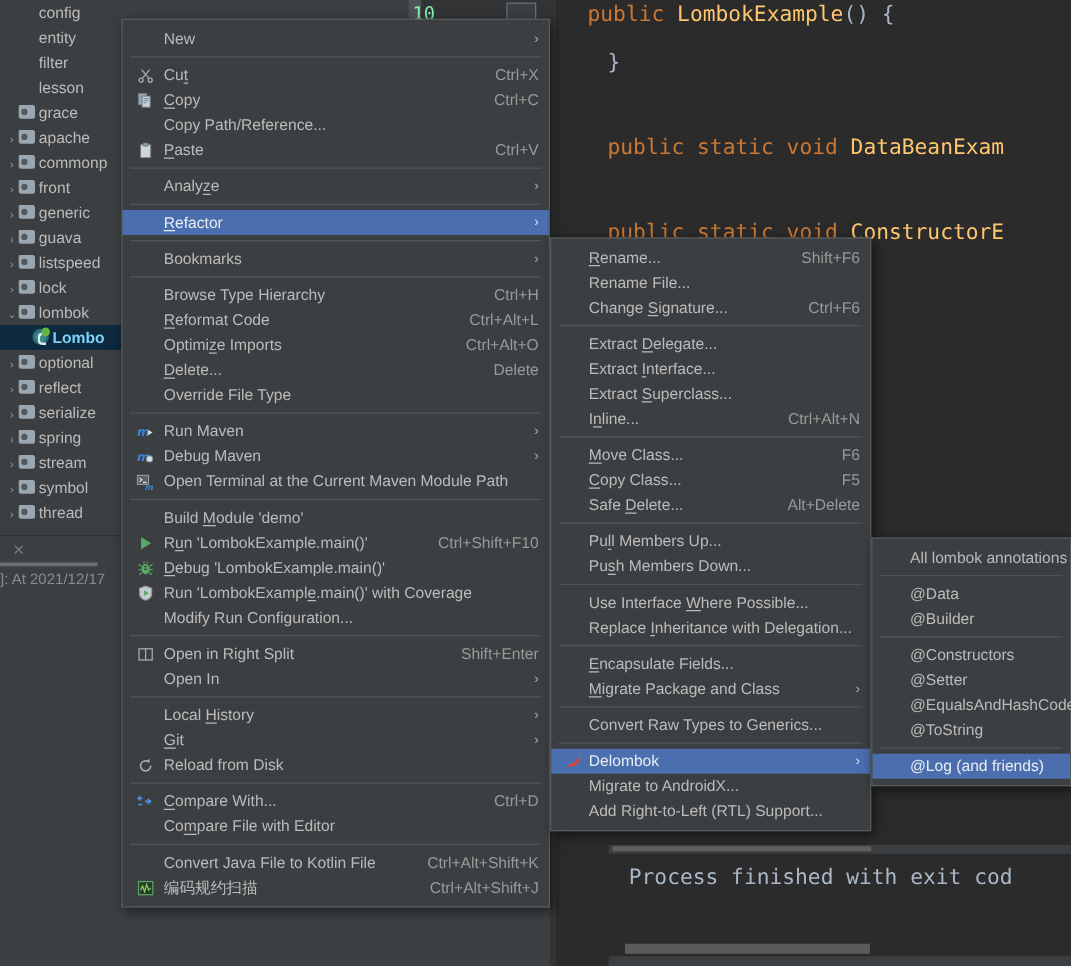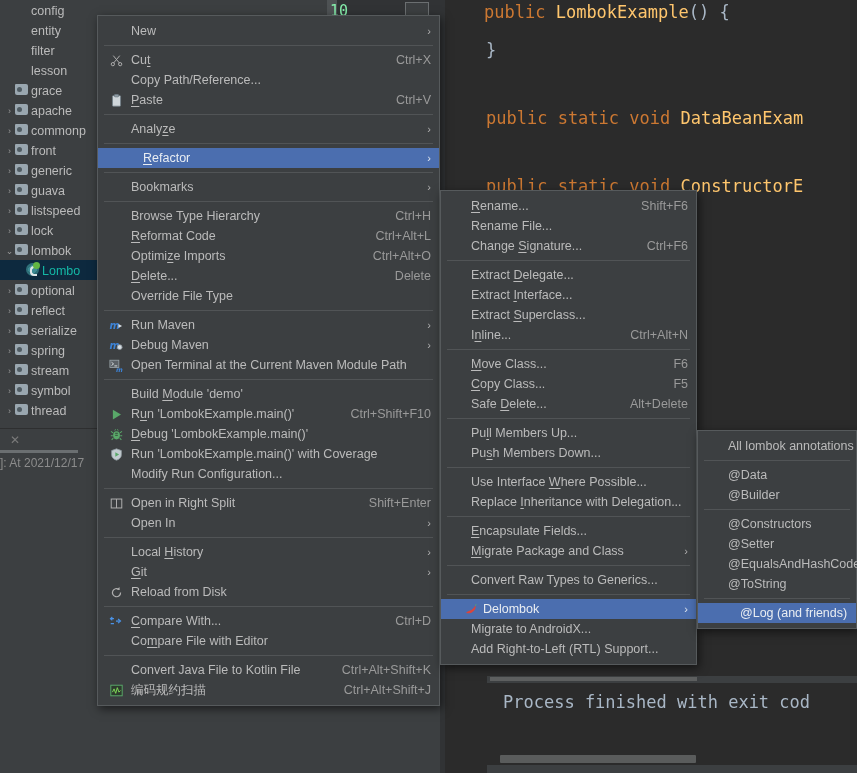--- a/index.html
+++ b/index.html
@@ -64,21 +64,21 @@
   
   .sidebar {
     position: absolute; left: 0; top: 0; width: 97px; height: 549px;
     background: #3c3f41; overflow: hidden;
   }
   .tree-row {
     position: relative; height: 20px; line-height: 20px;
     font-size: 12.5px; color: #bbbbbb; white-space: nowrap;
     padding-left: 4px;
   }
-  .tree-row.sel { background: #0d293e; color: #14b8a6; }
+  .tree-row.sel { background: #0d293e; color: #7dd3fc; font-weight: bold; }
   .tree-row .arrow {
     display: inline-block; width: 11px; text-align: center;
     color: #9a9a9a; font-size: 9px; vertical-align: middle;
   }
   .tree-row .indent { display: inline-block; width: 11px; }
   .tree-row .ficon {
     display: inline-block; width: 13px; height: 11px; vertical-align: -1px;
     position: relative; margin-right: 3px;
   }
   .folder-ic {
@@ -163,40 +163,40 @@
     font-size: 12.5px;
   }
   .mi .ic {
     width: 22px; min-width: 22px; height: 16px;
     display: inline-flex; align-items: center; justify-content: center;
     margin-left: 7px;
   }
   .mi .txt { flex: 1 1 auto; padding-left: 4px; }
   .mi .acc { color: #9a9a9a; padding-left: 22px; font-size: 12.5px; }
   .mi .arw { color: #b0b0b0; font-size: 11px; padding-left: 14px; }
-  .mi.hl { background: #4b6eaf; color: #e9edf2; padding-left: 12px; }
+  .mi.hl { background: #4b6eaf; color: #e9edf2; }
   .mi.hl .acc, .mi.hl .arw { color: #dfe6ef; }
   .msep { height: 1px; background: #515456; margin: 4px 6px; }
   .u { text-decoration: underline; text-underline-offset: 2px; }
 
   #menu1 { left: 97px; top: 15px; width: 343px; }
   #menu2 { left: 440px; top: 190px; width: 257px; }
   #menu3 { left: 697px; top: 430px; width: 160px; }
 
   #menu1 .mi .txt { padding-left: 4px; }
   #menu2 .mi .txt, #menu3 .mi .txt { padding-left: 4px; }
   #menu2 .mi .ic, #menu3 .mi .ic { width: 16px; min-width: 16px; margin-left: 10px;}
 </style>
 </head>
 <body>
 
 <div id="root">
 
   <div class="editor">
-    <div class="ln" style="top:2px;left:44px;text-align:center;"><span class="kw">public</span> <span class="ty">LombokExample</span><span class="br">()</span> <span class="br">{</span></div>
+    <div class="ln" style="top:2px;left:30px;text-align:center;"><span class="kw">public</span> <span class="ty">LombokExample</span><span class="br">()</span> <span class="br">{</span></div>
     <div class="ln" style="top:40px;left:46px;"><span class="br">}</span></div>
     <div class="ln" style="top:108px;left:46px;"><span class="kw">public static void</span> <span class="ty">DataBeanExam</span></div>
     <div class="ln" style="top:176px;left:46px;"><span class="kw">public static void</span> <span class="ty">ConstructorE</span></div>
     <div class="ln" style="top:245px;left:62px;"><span class="ty">BuilderExamp</span></div>
     <div class="ln" style="top:279px;left:38px;"><span class="pl">kExample.Buil</span></div>
     <div class="ln" style="top:370px;left:62px;"><span class="ty">ChainExample</span></div>
     <div class="ln" style="top:404px;left:38px;"><span class="pl sel-code">LombokExample</span></div>
   </div>
   <div class="gutter-strip"></div>
 
@@ -263,20 +263,33 @@
         <circle cx="3.5" cy="12.5" r="2"></circle>
               <circle cx="12.5" cy="12.5" r="2"></circle>
         <path d="M4.5 11 L12 2 M11.5 11 L4 2"></path>
             </g>
           </svg>
         </span>
         <span class="txt">Cu<span class="u">t</span></span>
         <span class="acc">Ctrl+X</span>
       </div>
       <div class="mi">
+        <span class="ic">
+          <svg width="13" height="13" viewBox="0 0 16 16">
+        <rect x="1" y="1" width="8" height="11" fill="#9aa7b0" stroke="#6f7c85"></rect>
+        <rect x="4.5" y="3.5" width="8" height="11" fill="#c8d2d8" stroke="#6f7c85"></rect>
+        <g stroke="#6f7c85" stroke-width="0.9">
+              <path d="M6 6h5M6 8h5M6 10h3"></path>
+            </g>
+          </svg>
+        </span>
+        <span class="txt"><span class="u">C</span>opy</span>
+        <span class="acc">Ctrl+C</span>
+      </div>
+      <div class="mi">
         <span class="ic"></span>
         <span class="txt">Copy Path/Reference...</span>
       </div>
       <div class="mi">
         <span class="ic">
           <svg width="13" height="13" viewBox="0 0 16 16">
         <rect x="3" y="2" width="10" height="13" rx="1" fill="#cfd6da" stroke="#6f7c85"></rect>
         <rect x="5.5" y="0.5" width="5" height="3" rx="0.8" fill="#8e9aa2" stroke="#6f7c85"></rect>
           </svg>
         </span>

